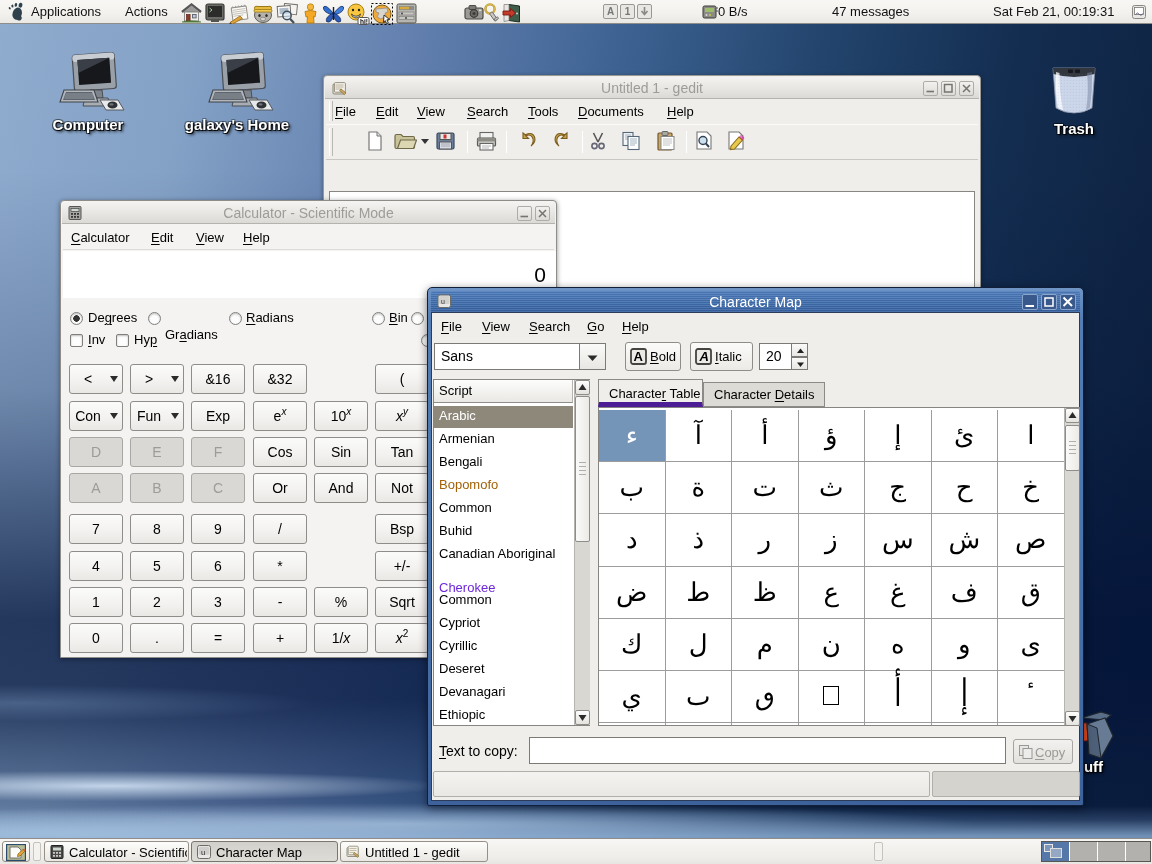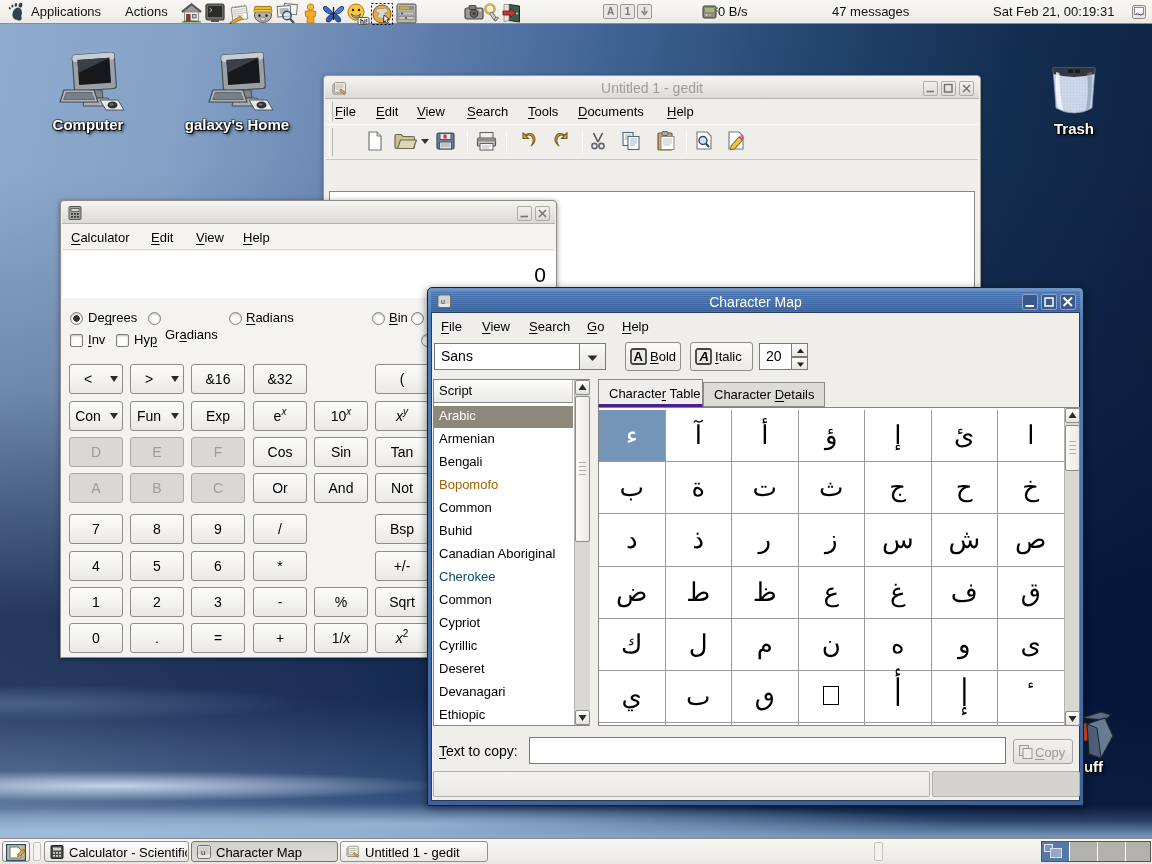--- a/index.html
+++ b/index.html
@@ -246,20 +246,21 @@
       </svg>
   </div>
   <div class="abs" style="left:2px; top:115px; width:654px; height:453px; background:#efeeea;">
     <div class="abs" style="left:3px; top:0px; width:646px; height:450px; background:#fff; border:1px solid #888682;"></div>
   </div>
 </div>
 
 <div id="calc" class="gwin" style="left:60px; top:200px; width:497px; height:458px;
   background:#f4f3f1; border:1px solid #8f8d89; border-radius:4px 4px 0 0; box-shadow:0 1px 5px rgba(0,0,10,0.45);">
   <div class="tb-inactive" style="border-radius:3px 3px 0 0;">
+    <div class="t">Calculator - Scientific Mode</div>
     <svg class="abs" style="left:5px; top:3px;" width="16" height="16" viewBox="0 0 16 16">
         <rect x="2" y="1.5" width="12" height="13" rx="1" fill="#a8a6a2" stroke="#555"></rect>
         <rect x="4" y="3.5" width="8" height="3" fill="#cfd8ce" stroke="#444" stroke-width="0.7"></rect>
         <g fill="#3a3a3a">
           <rect x="4" y="8" width="2" height="1.8"></rect>
           <rect x="7" y="8" width="2" height="1.8"></rect>
           <rect x="10" y="8" width="2" height="1.8"></rect>
           <rect x="4" y="11" width="2" height="1.8"></rect>
           <rect x="7" y="11" width="2" height="1.8"></rect>
           <rect x="10" y="11" width="2" height="1.8"></rect>
@@ -439,21 +440,21 @@
       <div id="scriptlist" class="abs" style="left:0; top:24px; width:139px; bottom:0; font-size:13px; overflow:hidden;">
       <div class="abs" style="left:0; top:2px; width:139px; height:22px; background:#8d8879; color:#fff;">
             <span class="abs" style="left:5px; top:2px;">Arabic</span>
           </div>
       <span class="abs" style="left:5px; top:27px; color:#000;">Armenian</span>
       <span class="abs" style="left:5px; top:50px; color:#000;">Bengali</span>
       <span class="abs" style="left:5px; top:73px; color:#a16207;">Bopomofo</span>
       <span class="abs" style="left:5px; top:96px; color:#000;">Common</span>
       <span class="abs" style="left:5px; top:119px; color:#000;">Buhid</span>
       <span class="abs" style="left:5px; top:142px; color:#000;">Canadian Aboriginal</span>
-      <span class="abs" style="left:5px; top:165px; color:#0c4a6e;">Cherokee</span>
+      <span class="abs" style="left:5px; top:176px; color:#6d28d9;">Cherokee</span>
       <span class="abs" style="left:5px; top:188px; color:#000;">Common</span>
       <span class="abs" style="left:5px; top:211px; color:#000;">Cypriot</span>
       <span class="abs" style="left:5px; top:234px; color:#000;">Cyrillic</span>
       <span class="abs" style="left:5px; top:257px; color:#000;">Deseret</span>
       <span class="abs" style="left:5px; top:280px; color:#000;">Devanagari</span>
       <span class="abs" style="left:5px; top:303px; color:#000;">Ethiopic</span>
       </div>
       <div class="abs" style="left:140px; top:0; width:16px; height:345px; background:#d9d7d2; border-left:1px solid #b5b4b0;">
         <div class="sbtn abs" style="left:0; top:0;">
             <svg width="15" height="15" viewBox="0 0 15 15">
@@ -464,21 +465,21 @@
             <div class="grip"></div>
           </div>
         <div class="sbtn abs" style="left:0; bottom:0;">
             <svg width="15" height="15" viewBox="0 0 15 15">
               <path d="M7.5 11 L11.5 5 L3.5 5 Z" fill="#2b2b2b"></path>
             </svg>
           </div>
       </div>
     </div>
 
-    <div class="cmtab" style="left:166px; top:66px; width:105px; height:28px; background:#efeeea; border-bottom:3px solid #4c1d95; z-index:2;">
+    <div class="cmtab" style="left:166px; top:66px; width:105px; height:28px; background:#efeeea; border-bottom:5px solid #4c1d95; z-index:2;">
         <span class="abs" style="left:10px; top:6px;">Characte<span class="mu">r</span> Table</span>
       </div>
     <div class="cmtab" style="left:271px; top:69px; width:122px; height:25px; background:#dddbd6;">
         <span class="abs" style="left:10px; top:4px;">Character <span class="mu">D</span>etails</span>
       </div>
 
     <div id="cmgrid" class="abs" style="left:166px; top:94px; width:482px; height:319px; background:#fff; border:1px solid #868581; overflow:hidden;">
       <div id="cmcells" class="abs" style="left:0; top:0; width:465px; height:319px;">
       <div class="ccell" style="left:0.0px; top:2.0px; background:#7494b8; color:#fff;">ء</div>
       <div class="ccell" style="left:66.5px; top:2.0px;">آ</div>

